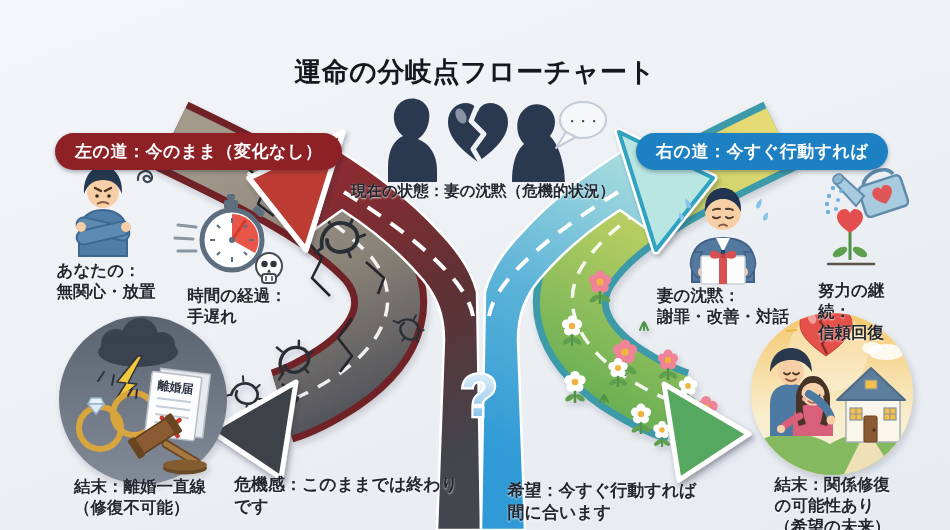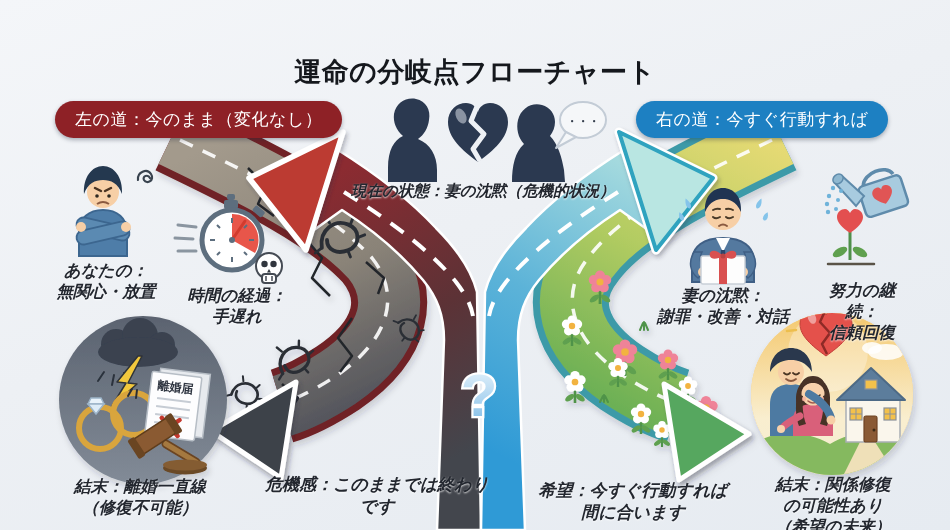--- a/index.html
+++ b/index.html
@@ -9,34 +9,34 @@
     font-family:"Liberation Sans","DejaVu Sans",sans-serif;
   }
   .art{position:absolute;left:0;top:0;width:950px;height:530px;}
   .title-line{
     position:absolute;left:50%;transform:translateX(-50%);
     width:900px;text-align:center;font-weight:900;color:#15181d;
     font-size:27px;letter-spacing:.5px;white-space:nowrap;
   }
   .badge{
     position:absolute;padding:7px 20px;border-radius:20px;color:#fff;
-    font-size:17px;font-weight:400;letter-spacing:.5px;white-space:nowrap;
+    font-size:17px;font-weight:700;letter-spacing:.5px;white-space:nowrap;
     box-shadow:0 2px 4px rgba(30,40,60,.35);
+    margin-top:32px;
   }
   .badge-left{left:55px;top:101px;background:#8e2126;}
   .badge-right{left:636px;top:101px;background:#1d80c2;}
   .lbl{
-    position:absolute;transform:translateX(-50%);text-align:center;
+    position:absolute;transform:translateX(-50%);
     font-weight:bold;color:#23272f;white-space:pre-line;line-height:1.27;
     text-shadow:0 1px 2px rgba(255,255,255,.85);
-    font-style:italic;
   }
   .lbl-state{font-size:15.5px;}
   .lbl-node{font-size:16.5px;}
-  .lbl-big{font-size:17px;margin-left:31px;}
+  .lbl-big{font-size:17px;}
   .lbl-choice{
     position:absolute;transform:translateX(-50%);text-align:center;
     font-weight:bold;color:#fff;white-space:pre-line;line-height:1.3;
     font-size:17px;
     text-shadow:-1.5px 0 #20242c,1.5px 0 #20242c,0 -1.5px #20242c,0 1.5px #20242c,
       -1px -1px #20242c,1px 1px #20242c,-1px 1px #20242c,1px -1px #20242c;
   }
 </style>
 </head>
 <body>

